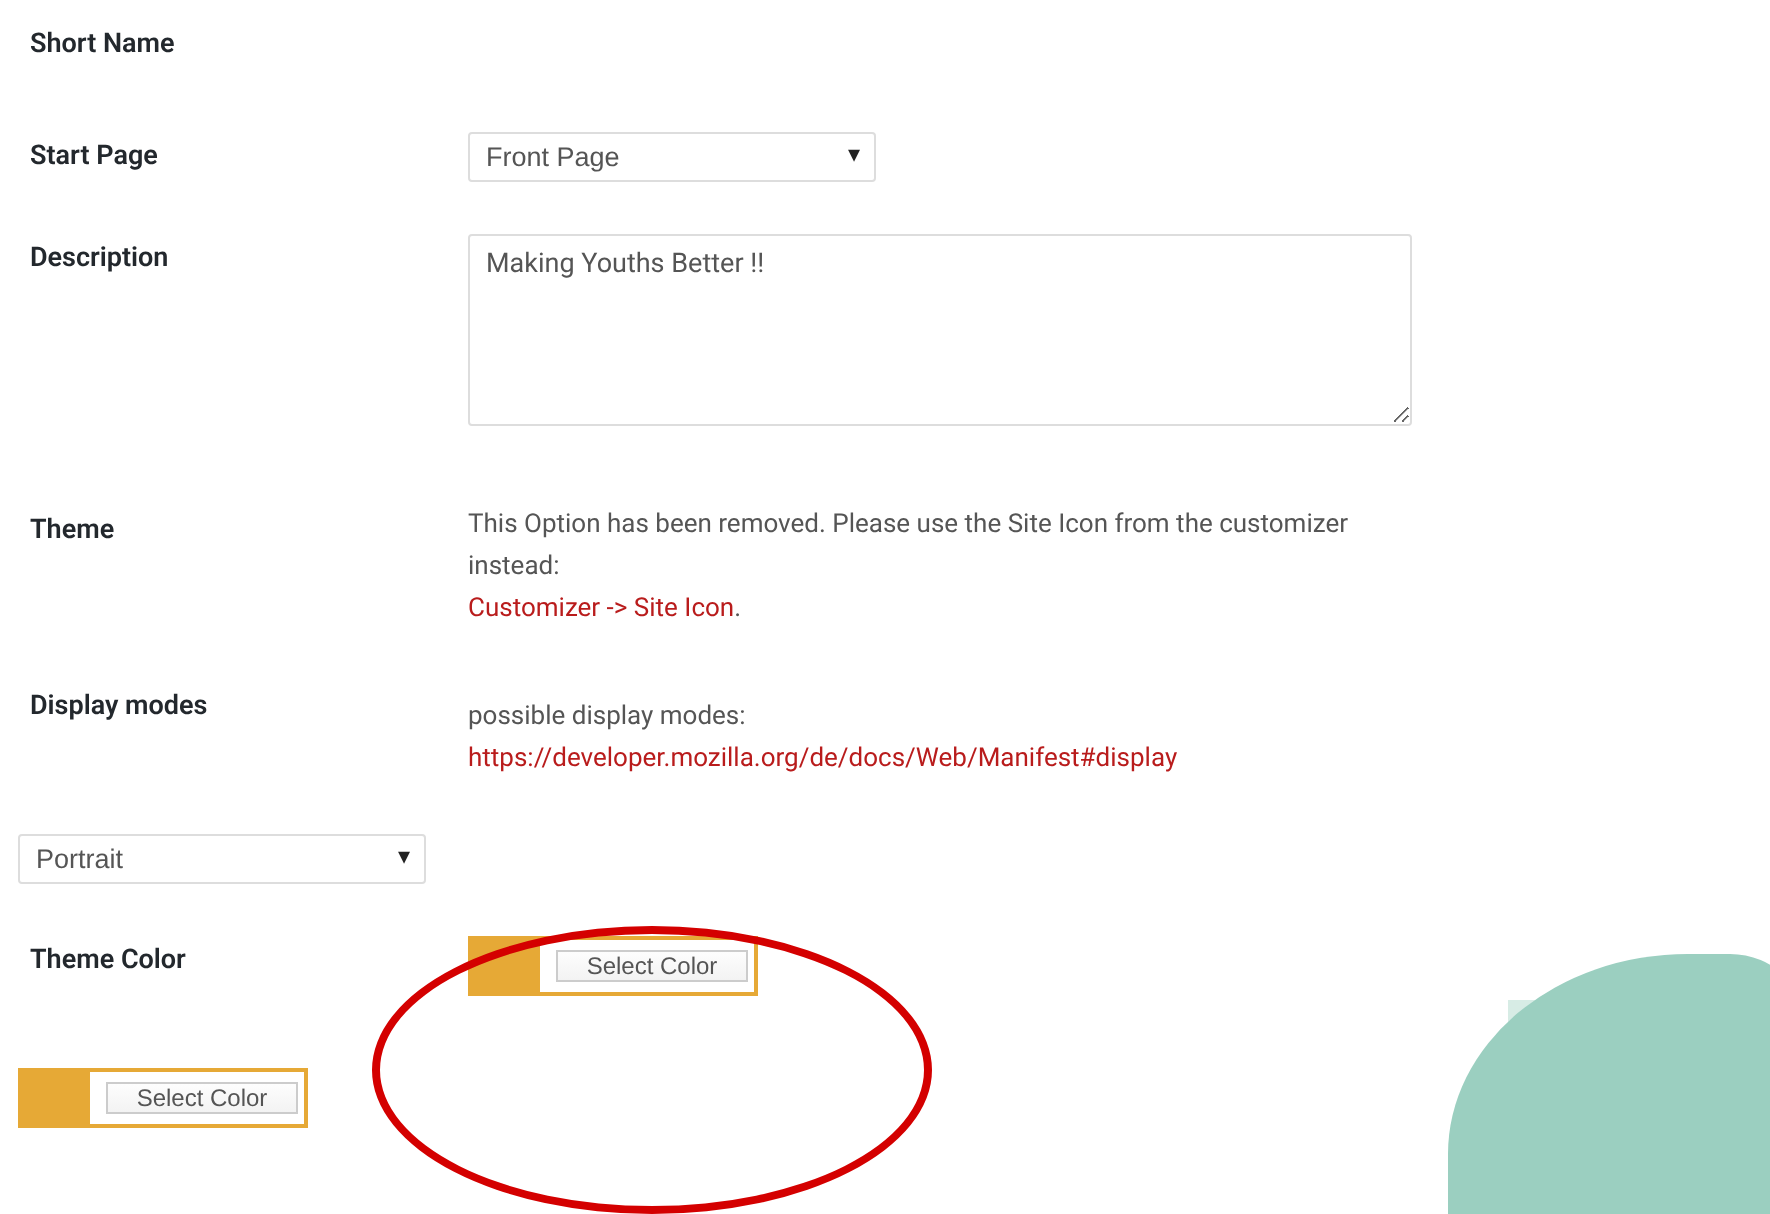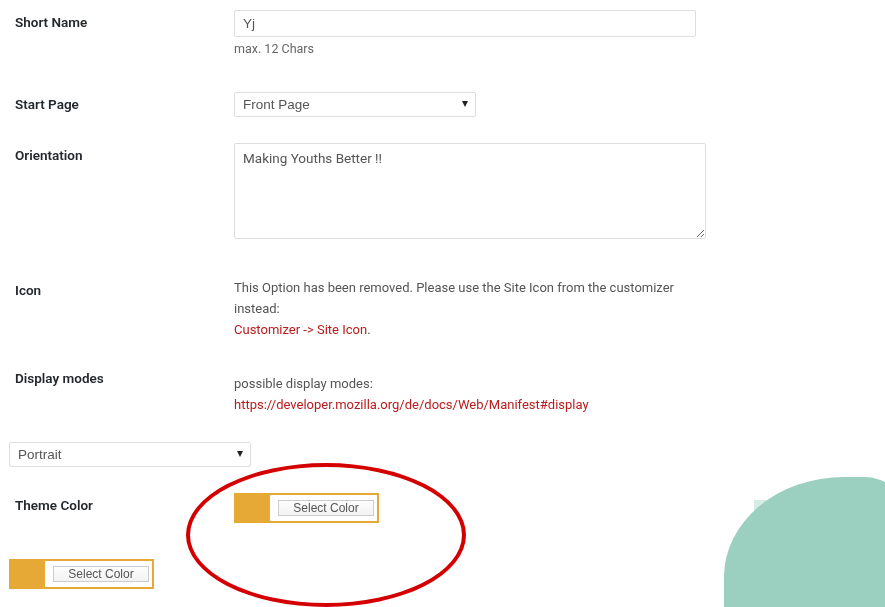--- a/index.html
+++ b/index.html
@@ -70,21 +70,21 @@
     font-size: 13.5px;
     color: #555;
     background: #fff;
   }
   .hint {
     font-size: 12.5px;
     color: #666;
     margin-top: 4px;
   }
   .select-input {
-    width: 242px;
+    width: 204px;
     padding: 4px 24px 4px 8px;
     border: 1px solid #ddd;
     border-radius: 2px;
     font-size: 13.5px;
     color: #555;
     background: #fff;
     appearance: none;
     position: relative;
   }
   .select-wrap {
@@ -154,52 +154,48 @@
 </style>
 </head>
 <body>
 
 <div class="page">
   <div class="admin-bar-left"></div>
   <div class="content">
 
     <div class="form-row">
       <div class="form-label">Short Name</div>
-      <div class="form-field">
-        <input type="text" class="text-input" value="Yj" style="">
-        <div class="hint">max. 12 Chars</div>
-      </div>
     </div>
 
     <div class="row-spacer-md"></div>
 
     <div class="form-row">
       <div class="form-label">Start Page</div>
       <div class="form-field">
         <div class="select-wrap">
           <select class="select-input">
             <option selected="">Front Page</option>
           </select>
         </div>
       </div>
     </div>
 
     <div class="row-spacer-sm"></div>
 
     <div class="form-row">
-      <div class="form-label">Orientation</div>
+      <div class="form-label">Description</div>
       <div class="form-field">
         <textarea class="textarea-input" style="">Making Youths Better !!</textarea>
       </div>
     </div>
 
     <div class="row-spacer-md"></div>
 
     <div class="form-row">
-      <div class="form-label">Icon</div>
+      <div class="form-label">Theme</div>
       <div class="form-field">
         <span class="desc-text">This Option has been removed. Please use the Site Icon from the customizer instead:</span><br>
         <a href="#" class="link">Customizer -&gt; Site Icon</a><span class="desc-text">.</span>
       </div>
     </div>
 
     <div class="row-spacer-sm"></div>
 
     <div class="form-row">
       <div class="form-label">Display modes</div>

